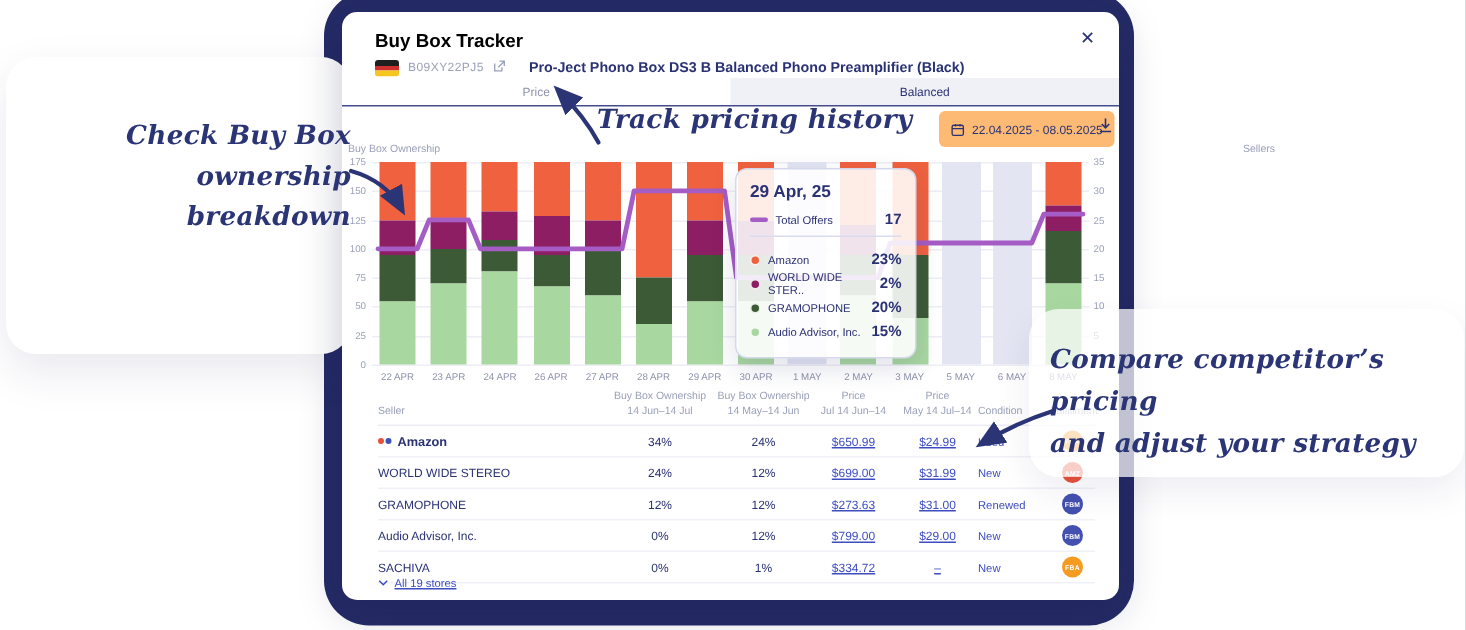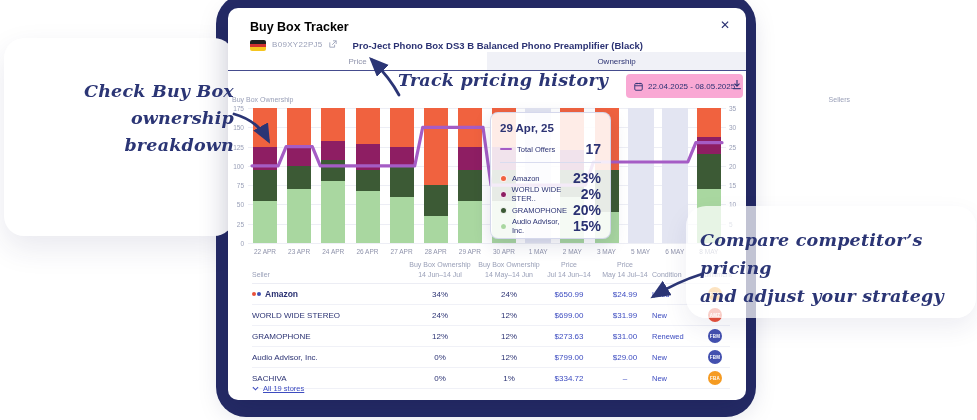--- a/index.html
+++ b/index.html
@@ -40,21 +40,21 @@
 
   
   .tabs { position:absolute; left:0; top:44px; width:518px; height:19px; display:flex;
           border-bottom:1.5px solid #454c8e; }
   .tab { flex:1; display:flex; align-items:center; justify-content:center; font-size:8px; cursor:pointer; }
   .tab-price { color:#8f93ab; background:#fff; }
   .tab-own   { color:#2b3273; background:#f0f1f7; }
 
   
   .date-chip { position:absolute; left:398px; top:66px; height:19px; padding:12px 8px; display:flex;
-               align-items:center; gap:5px; background:#f9a8d4; border-radius:4px; cursor:pointer; }
+               align-items:center; gap:5px; background:#fdba74; border-radius:4px; cursor:pointer; }
   .date-chip span { font-size:8px; color:#2b3273; }
   .dl-btn { position:absolute; left:504px; top:68px; cursor:pointer; }
 
   
   #chart { position:absolute; left:0; top:88px; width:626px; height:166px; }
   .ax-title { position:absolute; top:0; font-size:7px; color:#9aa0b8; }
   #axL-title { left:4px; } #axR-title { right:4px; }
   #plot { position:absolute; left:20px; top:12px; width:478px; height:135px; }
   .gridline { position:absolute; left:0; width:100%; height:1px; background:#edeef5; }
   .band { position:absolute; top:0; height:135px; background:#e3e5f2; }
@@ -66,38 +66,38 @@
   .xlab { position:absolute; top:152px; font-size:6.5px; color:#8f93ab; text-align:center; width:34px; }
   #line-svg { position:absolute; left:0; top:0; z-index:3; overflow:visible; }
 
   
   #tooltip { position:absolute; left:262px; top:16px; width:121px; height:127px; z-index:10;
              background:rgba(255,255,255,.88); border:1px solid rgba(208,212,234,.9);
              border-radius:8px; box-shadow:0 6px 18px rgba(35,42,99,.14); padding:9px 9px 7px 9px; }
   .tt-date { font-size:11.5px; font-weight:bold; color:#2b3273; margin-bottom:7px; }
   .tt-row { display:flex; align-items:center; font-size:7.5px; color:#2b3273; margin-bottom:5px; }
   .tt-dash { width:12px; height:2.5px; border-radius:2px; background:#a55cc5; margin-right:5px; }
-  .tt-val { margin-left:auto; font-weight:bold; font-size:14px; }
+  .tt-val { margin-left:auto; font-weight:bold; font-size:10px; }
   .tt-div { height:1px; background:#d9dcef; margin:5px 0 7px 0; }
   .tt-entry { display:flex; align-items:center; font-size:7.5px; color:#2b3273; height:16px; }
   .tt-dot { width:7px; height:7px; border-radius:50%; margin-right:5px; border:1.5px solid rgba(255,255,255,.9); }
 
   
   #tbl { position:absolute; left:24px; top:252px; width:478px; }
   .trow { display:grid; grid-template-columns:150px 76px 62px 58px 54px 48px 30px; align-items:center; }
   .thead { height:24px; align-items:end; padding-bottom:4px; border-bottom:1px solid #ecedf4; }
   .th { font-size:7px; color:#9aa0b8; text-align:center; line-height:1.35; }
   .th.left { text-align:left; }
   .tdata { height:21px; border-bottom:1px solid #f0f1f7; }
   .c-seller { font-size:8px; color:#2b3273; display:flex; align-items:center; gap:4px; }
   .c-seller.bold { font-weight:bold; font-size:8.5px; }
   .amz-dots { display:inline-flex; gap:1px; }
   .amz-dots i { width:4px; height:4px; border-radius:50%; display:inline-block; }
   .c-num { font-size:8px; color:#2b3273; text-align:center; }
-  .c-price { font-size:8px; color:#3d4cc0; text-align:center; }
+  .c-price { font-size:8px; color:#3d4cc0; text-align:center;text-decoration:underline; }
   .c-cond { font-size:7.5px; color:#3d4cc0; text-align:left; }
   .c-badge { display:flex; justify-content:center; }
   .badge { width:14px; height:14px; border-radius:50%; color:#fff; font-size:4.5px; font-weight:bold;
            display:flex; align-items:center; justify-content:center; letter-spacing:.2px; }
   .stores { position:absolute; left:24px; top:376px; display:flex; align-items:center; gap:4px; cursor:pointer; }
   .stores span { font-size:7.5px; color:#3d4cc0; text-decoration:underline; }
 
   #arrows { position:absolute; left:0; top:0; width:977px; height:420px; z-index:7; pointer-events:none; }
 </style>
 </head>
@@ -134,21 +134,21 @@
       <span class="extlink">
         <svg width="8" height="8" viewBox="0 0 10 10">
             <path d="M1 3v6h6V6M5 1h4v4M9 1L4 6" fill="none" stroke="#9aa0b8" stroke-width="1.1"></path>
           </svg>
       </span>
       <span class="product-name">Pro-Ject Phono Box DS3 B Balanced Phono Preamplifier (Black)</span>
     </div>
 
     <div class="tabs">
       <div class="tab tab-price">Price</div>
-      <div class="tab tab-own">Ownership</div>
+      <div class="tab tab-own">Balanced</div>
     </div>
 
     <div class="date-chip">
       <svg width="9" height="9" viewBox="0 0 12 12">
           <rect x="1" y="2" width="10" height="9" rx="1.5" fill="none" stroke="#2b3273" stroke-width="1.2"></rect>
           <path d="M1 5h10M4 1v2M8 1v2" stroke="#2b3273" stroke-width="1.2"></path>
         </svg>
       <span>22.04.2025  -  08.05.2025</span>
     </div>
     <div class="dl-btn">

